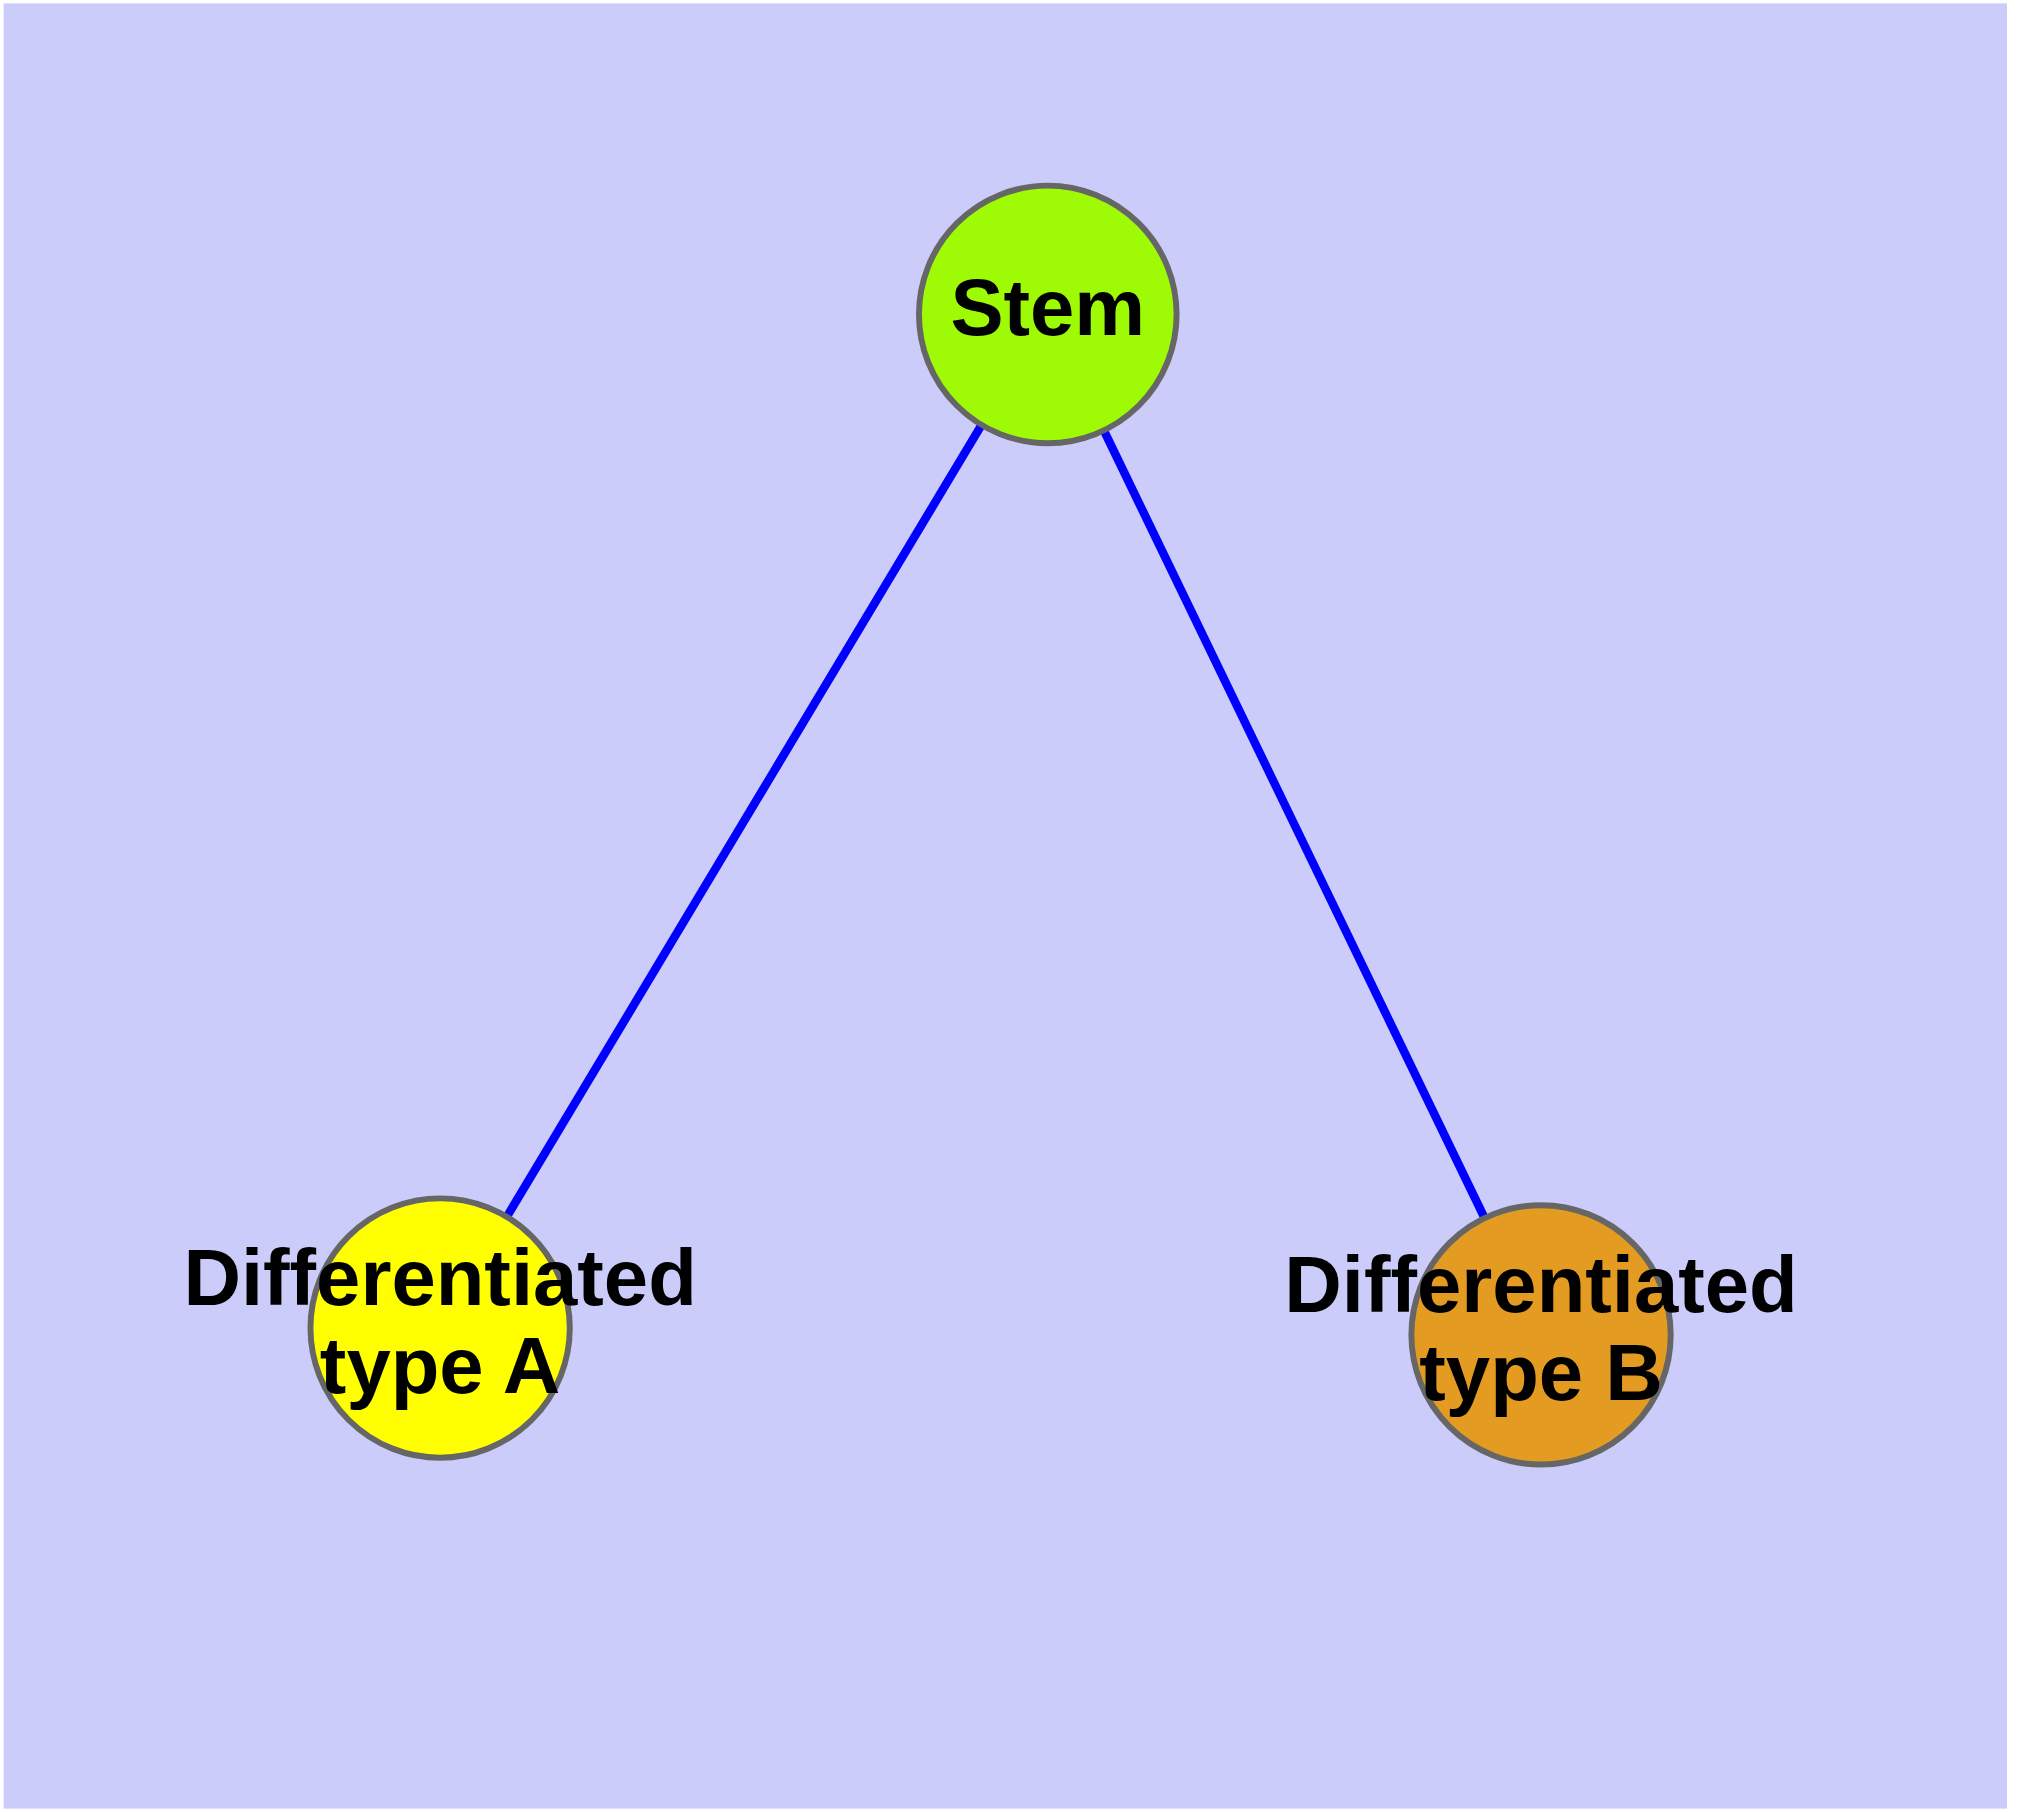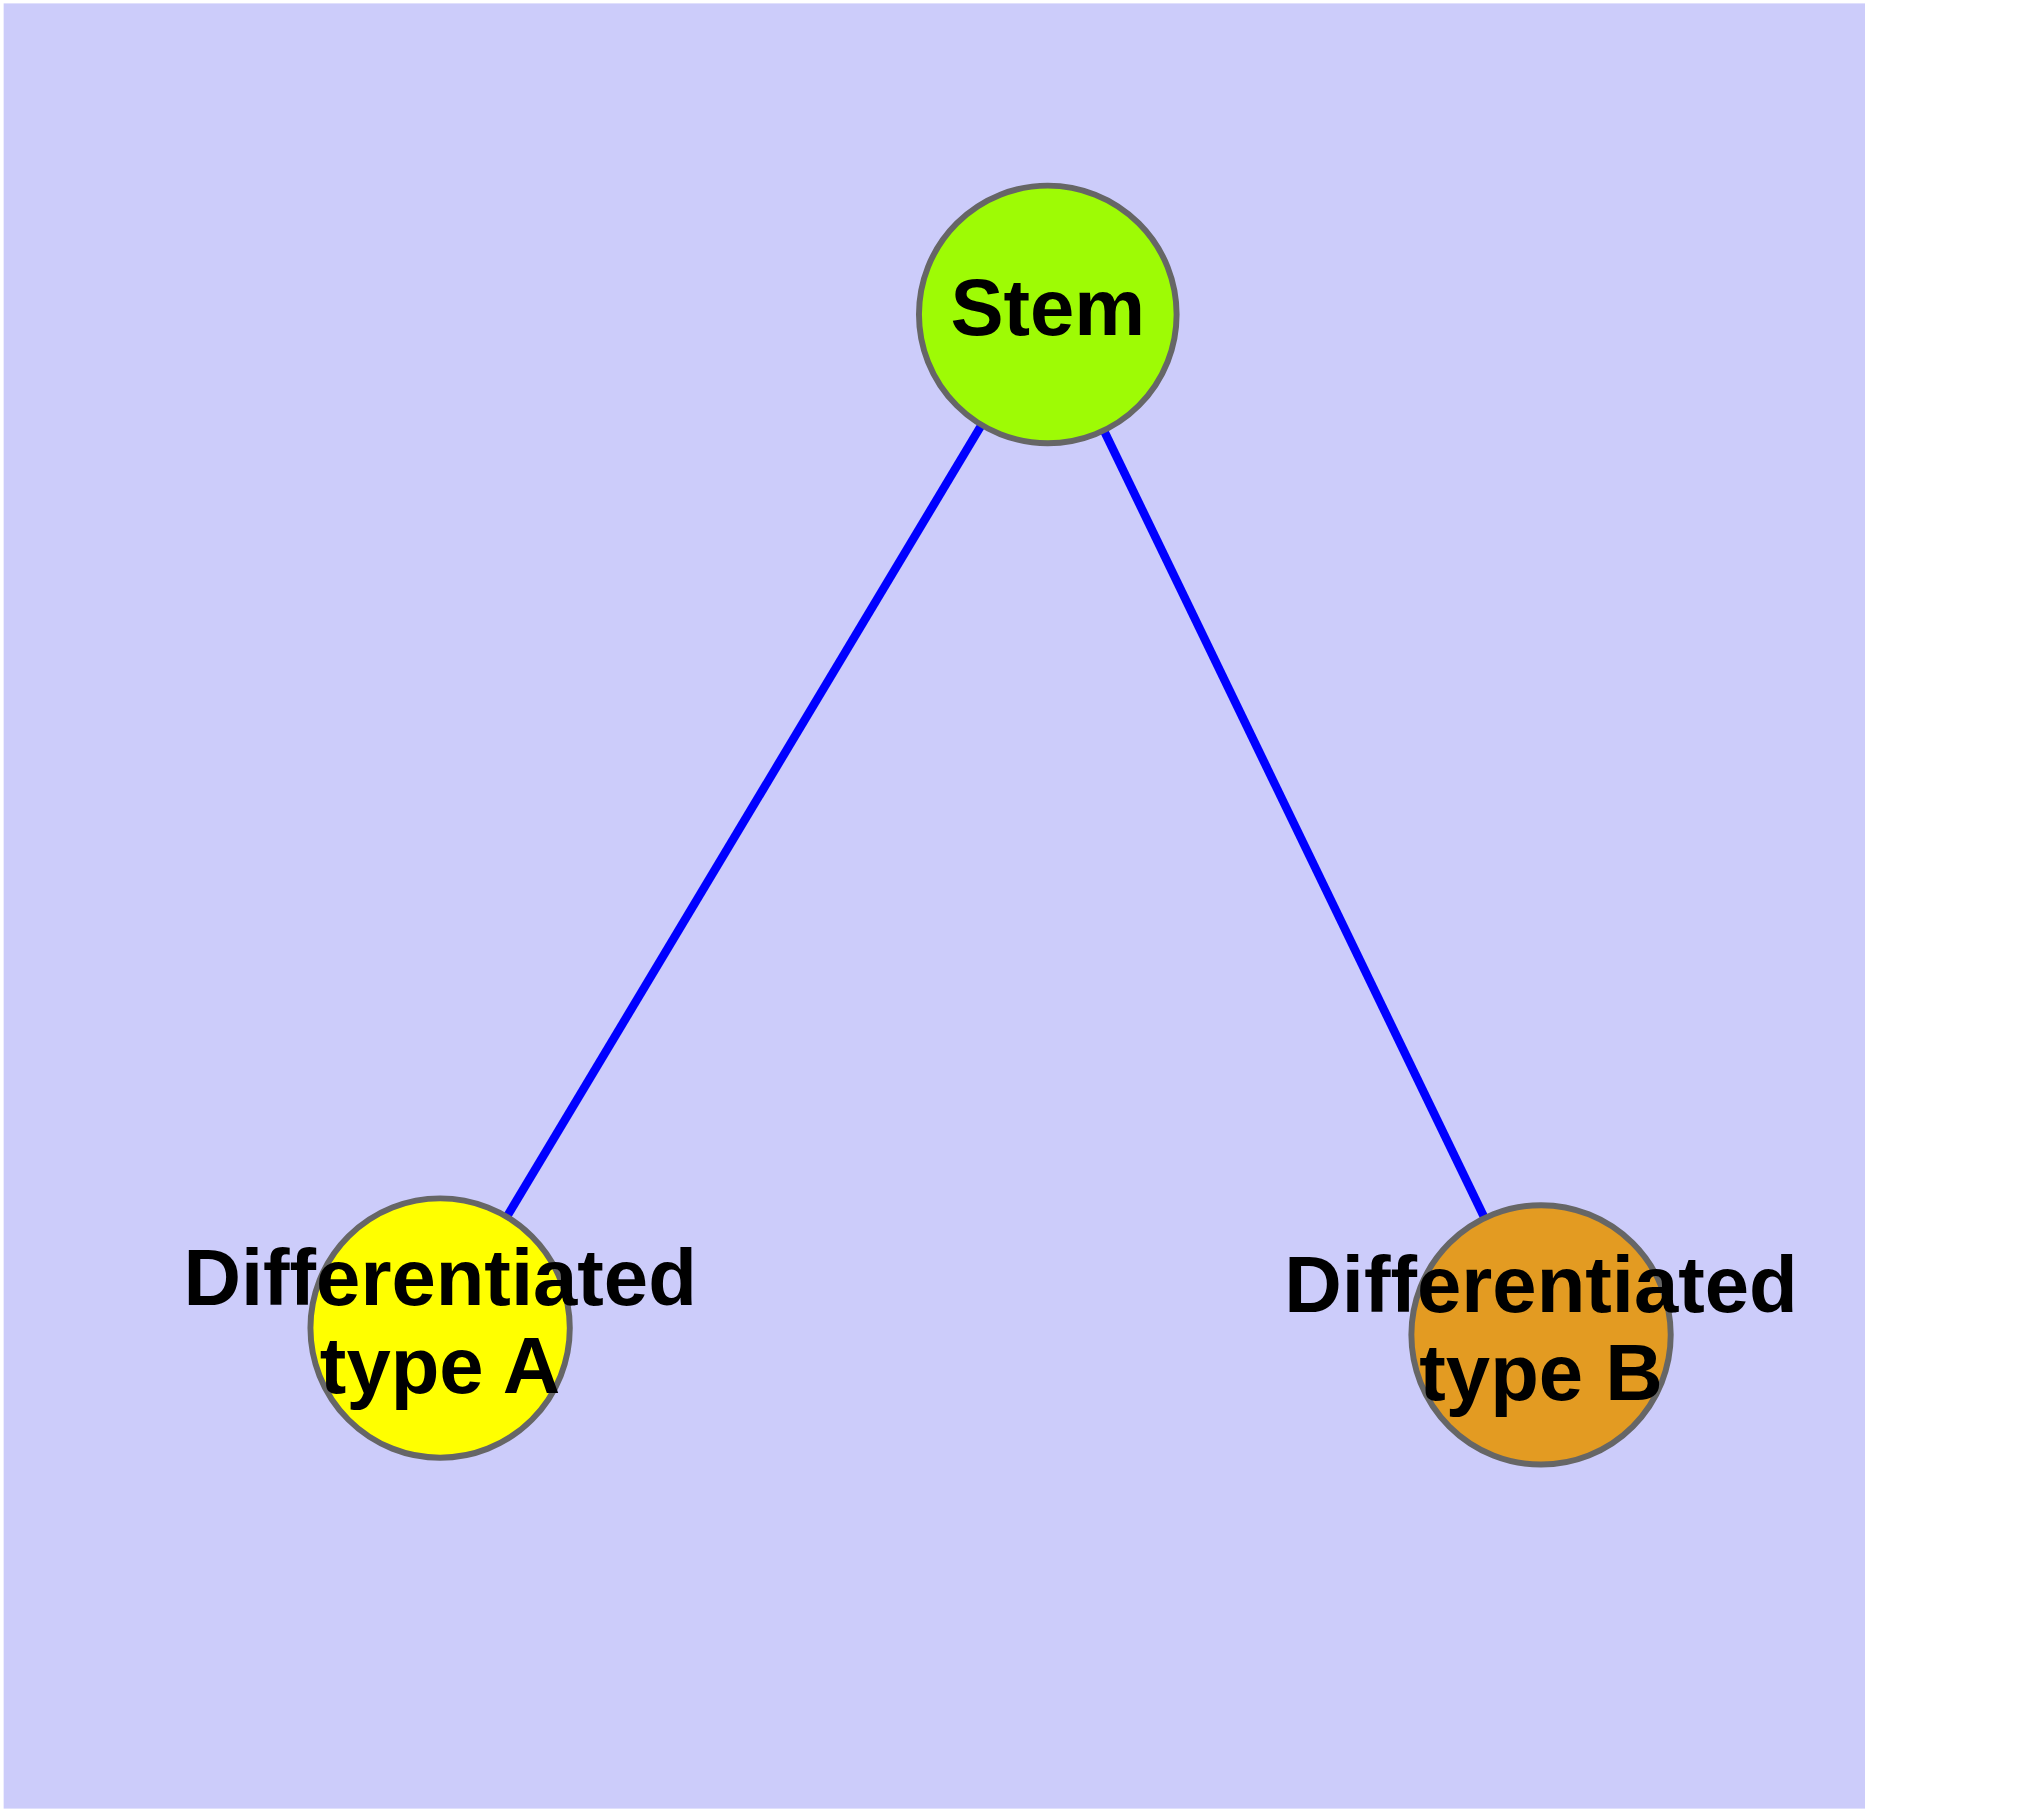--- a/index.html
+++ b/index.html
@@ -29,21 +29,21 @@
     font-size: 94px;
     fill: #000000;
     text-anchor: middle;
     dominant-baseline: middle;
     white-space: pre;
   }
 </style>
 </head>
 <body>
 
-<div id="stage" style="width: 1865px; height: 1812px; background: rgb(255, 255, 255); text-align: center;">
+<div id="stage" style="width: 2007px; height: 1812px; background: rgb(255, 255, 255); text-align: center;">
   <svg id="canvas" viewBox="0 0 2384 2138" xmlns="http://www.w3.org/2000/svg">
 
     <rect id="bg-rect" x="4" y="4" width="2376" height="2130" fill="#CCCCFA"></rect>
 
     <g id="edge-layer">
         <line x1="1236" y1="371" x2="519" y2="1567" stroke="#0000FF" stroke-width="10" stroke-linecap="butt"></line>
         <line x1="1236" y1="371" x2="1818" y2="1575" stroke="#0000FF" stroke-width="10" stroke-linecap="butt"></line>
       </g>
     <g id="node-layer">
         <circle cx="1236" cy="371" r="152" fill="#9EFB05" stroke="#666666" stroke-width="7"></circle>

